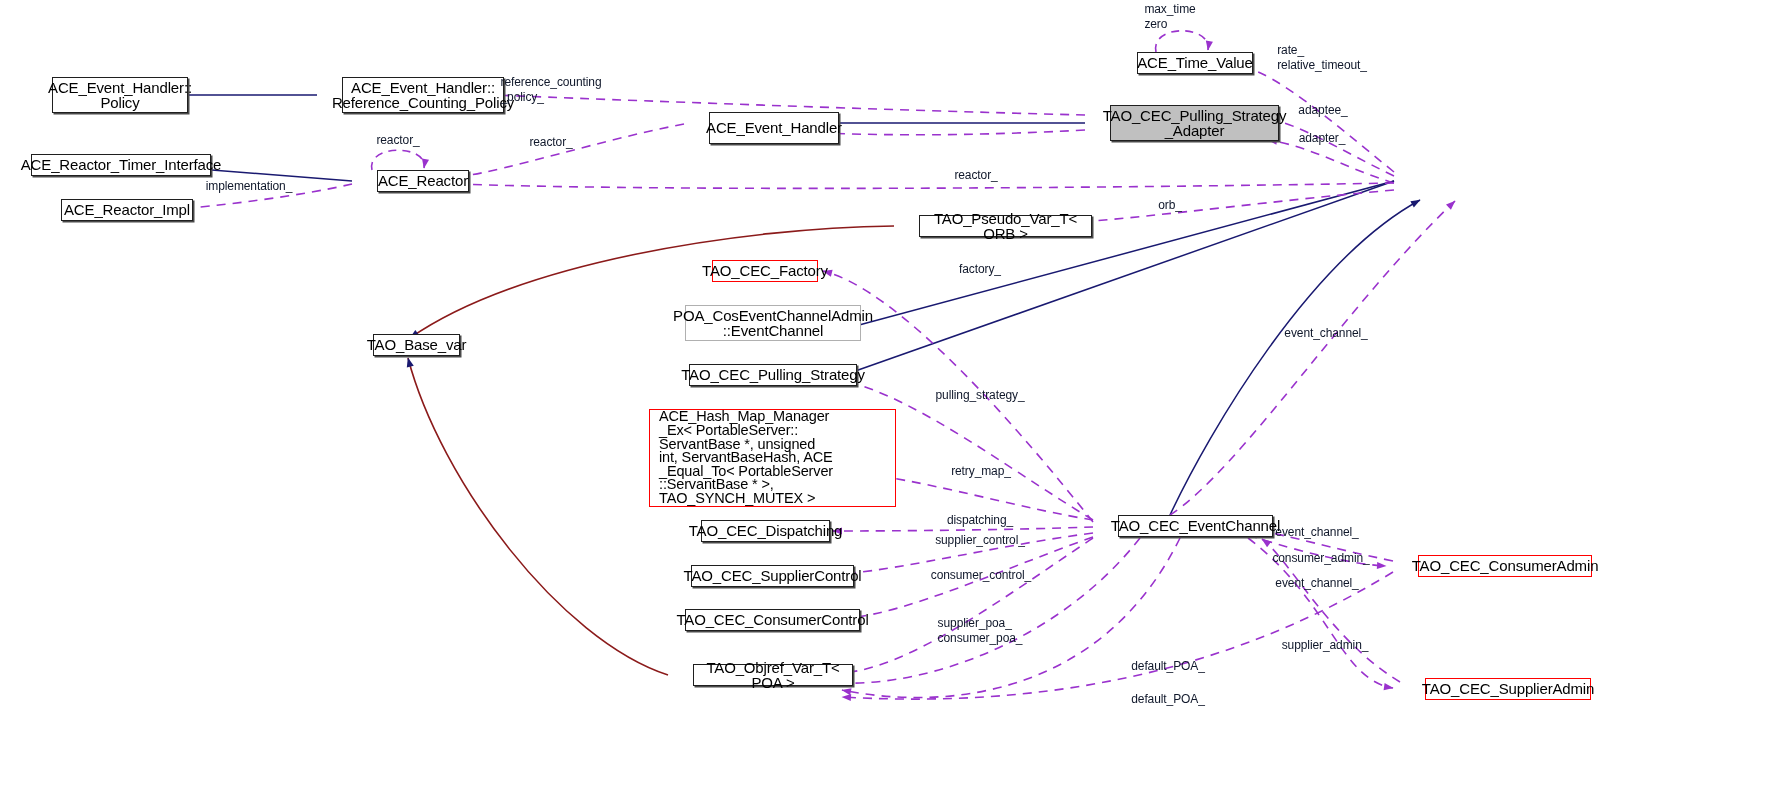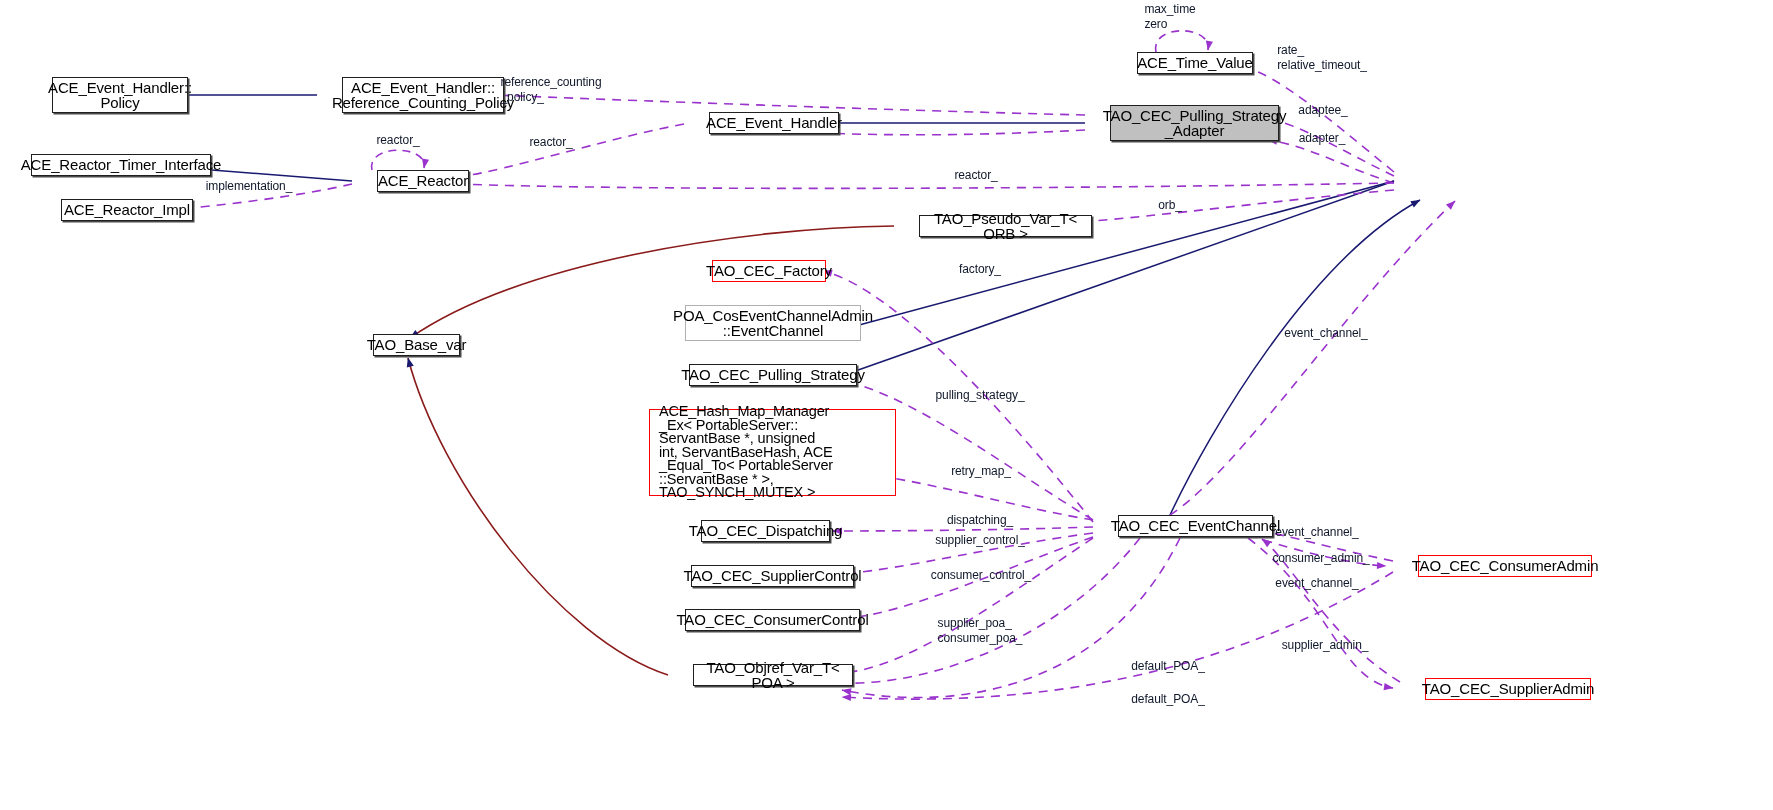--- a/index.html
+++ b/index.html
@@ -136,40 +136,40 @@
 
   <div class="node-box" style="left:317px;top:77px;width:162px;height:36px;">ACE_Event_Handler::
 Reference_Counting_Policy</div>
 
   <div class="node-box" style="left:6px;top:154px;width:180px;height:22px;">ACE_Reactor_Timer_Interface</div>
 
   <div class="node-box" style="left:36px;top:199px;width:132px;height:22px;">ACE_Reactor_Impl</div>
 
   <div class="node-box" style="left:352px;top:170px;width:92px;height:22px;">ACE_Reactor</div>
 
-  <div class="node-box" style="left:684px;top:112px;width:130px;height:22px;">ACE_Event_Handler</div>
+  <div class="node-box" style="left:684px;top:112px;width:130px;height:32px;">ACE_Event_Handler</div>
 
   <div class="node-box" style="left:1112px;top:52px;width:116px;height:22px;">ACE_Time_Value</div>
 
   <div class="node-box highlight" style="left:1085px;top:105px;width:169px;height:36px;">TAO_CEC_Pulling_Strategy
 _Adapter</div>
 
 
   <div class="node-box" style="left:894px;top:215px;width:173px;height:22px;">TAO_Pseudo_Var_T&lt; ORB &gt;</div>
 
   <div class="node-box" style="left:348px;top:334px;width:87px;height:22px;">TAO_Base_var</div>
 
-  <div class="node-box red-border" style="left:687px;top:260px;width:114px;height:22px;">TAO_CEC_Factory</div>
+  <div class="node-box red-border" style="left:687px;top:260px;width:106px;height:22px;">TAO_CEC_Factory</div>
 
   <div class="node-box gray-border" style="left:660px;top:305px;width:176px;height:36px;">POA_CosEventChannelAdmin
 ::EventChannel</div>
 
   <div class="node-box" style="left:664px;top:364px;width:168px;height:22px;">TAO_CEC_Pulling_Strategy</div>
 
-  <div class="node-box red-border left-text" style="left:624px;top:409px;width:247px;height:87px;">ACE_Hash_Map_Manager
+  <div class="node-box red-border left-text" style="left:624px;top:409px;width:247px;height:98px;">ACE_Hash_Map_Manager
  _Ex&lt; PortableServer::
 ServantBase *, unsigned
  int, ServantBaseHash, ACE
  _Equal_To&lt; PortableServer
 ::ServantBase * &gt;, TAO_SYNCH_MUTEX &gt;</div>
 
   <div class="node-box" style="left:676px;top:520px;width:129px;height:22px;">TAO_CEC_Dispatching</div>
 
   <div class="node-box" style="left:666px;top:565px;width:163px;height:22px;">TAO_CEC_SupplierControl</div>
 

